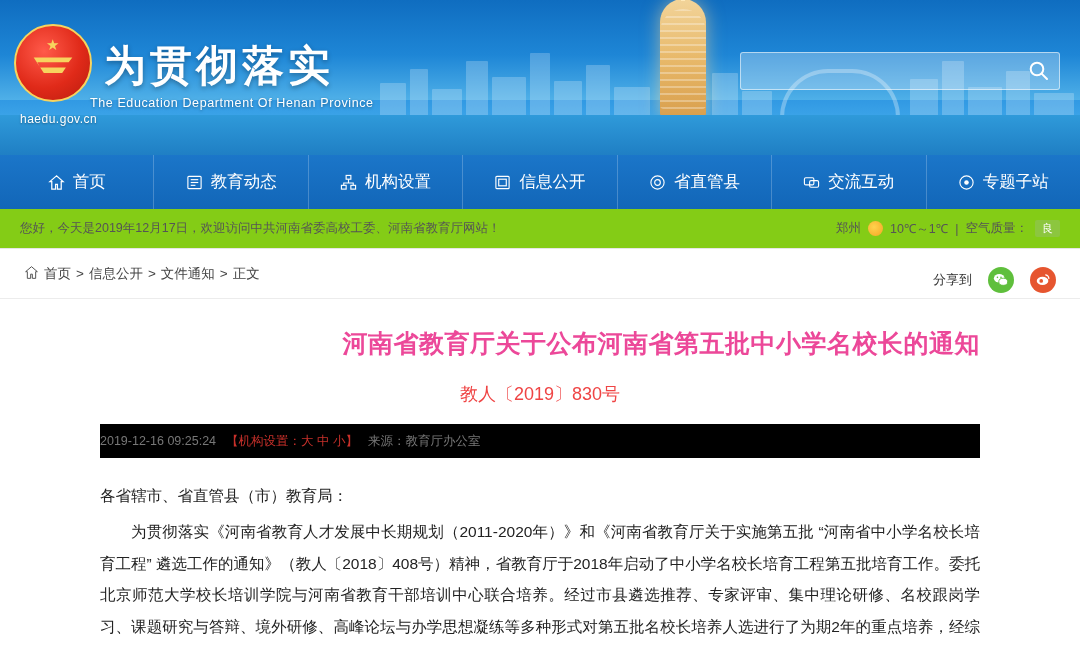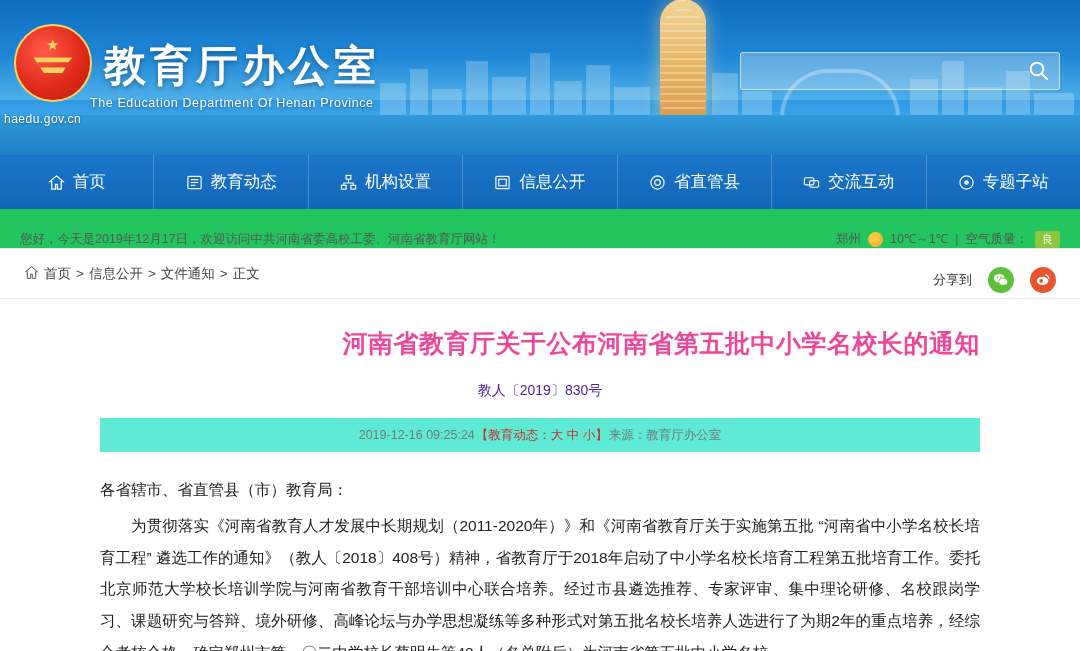--- a/index.html
+++ b/index.html
@@ -100,21 +100,21 @@
   .emblem-star {
     position: absolute;
     left: 50%; top: 11px;
     margin-left: -7px;
     color: #f7d45e;
     font-size: 15px;
     line-height: 15px;
   }
   .site-url {
     position: absolute;
-    left: 4px; top: 112px;
+    left: 20px; top: 112px;
     color: #ffffff;
     font-size: 12px;
     letter-spacing: 0.5px;
     text-shadow: 0 1px 2px rgba(0,0,0,0.35);
   }
   .site-title {
     position: absolute;
     left: 104px; top: 38px;
     color: #ffffff;
     font-size: 42px;
@@ -181,24 +181,24 @@
     cursor: pointer;
     white-space: nowrap;
   }
   .nav-item:last-child { border-right: none; }
   .nav-item .nav-icon { display: inline-flex; align-items: center; }
 
   
   .greet {
     width: 1080px;
     height: 40px;
-    background: #22c55e;
+    background: #84cc16;
     border-bottom: 1px solid #e6e6e6;
     display: flex;
-    align-items: flex-end;
+    align-items: center;
     padding: 0 20px;
     font-size: 12.5px;
     color: #555555;
   }
   .greet-left { flex: 1; }
   .greet-right { display: flex; align-items: center; gap: 7px; color: #555; }
   .sun {
     width: 15px; height: 15px;
     border-radius: 50%;
     background: radial-gradient(circle at 40% 40%, #ffd24d, #f5a623);
@@ -249,31 +249,31 @@
   .art-title {
     text-align: right;
     font-size: 25px;
     font-weight: bold;
     color: #ec4899;
     padding: 28px 0 0;
     letter-spacing: 0.5px;
   }
   .art-docnum {
     text-align: center;
-    font-size: 14px;
-    color: #4c1d95;
+    font-size: 18px;
+    color: #ef4444;
     padding: 22px 0 18px;
   }
   .art-meta {
-    background: #5eead4;
+    background: #000000;
     height: 34px;
     display: flex;
     align-items: center;
-    justify-content: center;
-    gap: 1px;
+    justify-content: flex-start;
+    gap: 10px;
     font-size: 12.5px;
     color: #777777;
   }
   .meta-fontsize { color: #c8302a; }
   .meta-fontsize span { cursor: pointer; }
   .art-body {
     padding: 22px 0 0;
     font-size: 15.5px;
     color: #222222;
     line-height: 2.05;
@@ -311,21 +311,21 @@
     <div class="bldg" style="left:654px;width:40px;height:24px;"></div>
   </div>
 
   <div class="banner-water"></div>
 
   <div class="emblem">
     <div class="emblem-star">★</div>
   </div>
 
   <div class="site-url">haedu.gov.cn</div>
-  <div class="site-title">教育厅办公室</div>
+  <div class="site-title">为贯彻落实</div>
   <div class="site-subtitle">The Education Department Of Henan Province</div>
 
   <div class="search-box">
     <input class="search-input" type="text" value="" placeholder="" style="">
     <button class="search-btn">
       <svg width="22" height="22" viewBox="0 0 22 22">
         <circle cx="9" cy="9" r="6.3" fill="none" stroke="#ffffff" stroke-width="2"></circle>
         <line x1="13.6" y1="13.6" x2="19" y2="19" stroke="#ffffff" stroke-width="2" stroke-linecap="round"></line>
       </svg>
     </button>
@@ -447,21 +447,21 @@
     </span>
   </div>
 </div>
 
 <div class="article">
   <h1 class="art-title">河南省教育厅关于公布河南省第五批中小学名校长的通知</h1>
   <div class="art-docnum">教人〔2019〕830号</div>
   <div class="art-meta">
     <span>2019-12-16 09:25:24</span>
     <span class="meta-fontsize">
-      <span>【教育动态：</span><span>大</span> <span>中</span> <span>小</span><span>】</span>
+      <span>【机构设置：</span><span>大</span> <span>中</span> <span>小</span><span>】</span>
     </span>
     <span>来源：教育厅办公室</span>
   </div>
   <div class="art-body">
     <p>各省辖市、省直管县（市）教育局：</p>
     <p class="indent">为贯彻落实《河南省教育人才发展中长期规划（2011-2020年）》和《河南省教育厅关于实施第五批 “河南省中小学名校长培育工程” 遴选工作的通知》（教人〔2018〕408号）精神，省教育厅于2018年启动了中小学名校长培育工程第五批培育工作。委托北京师范大学校长培训学院与河南省教育干部培训中心联合培养。经过市县遴选推荐、专家评审、集中理论研修、名校跟岗学习、课题研究与答辩、境外研修、高峰论坛与办学思想凝练等多种形式对第五批名校长培养人选进行了为期2年的重点培养，经综合考核合格，确定郑州市第一〇二中学校长蔡明生等48人（名单附后）为河南省第五批中小学名校</p>
   </div>
 </div>
 
 </body></html>

